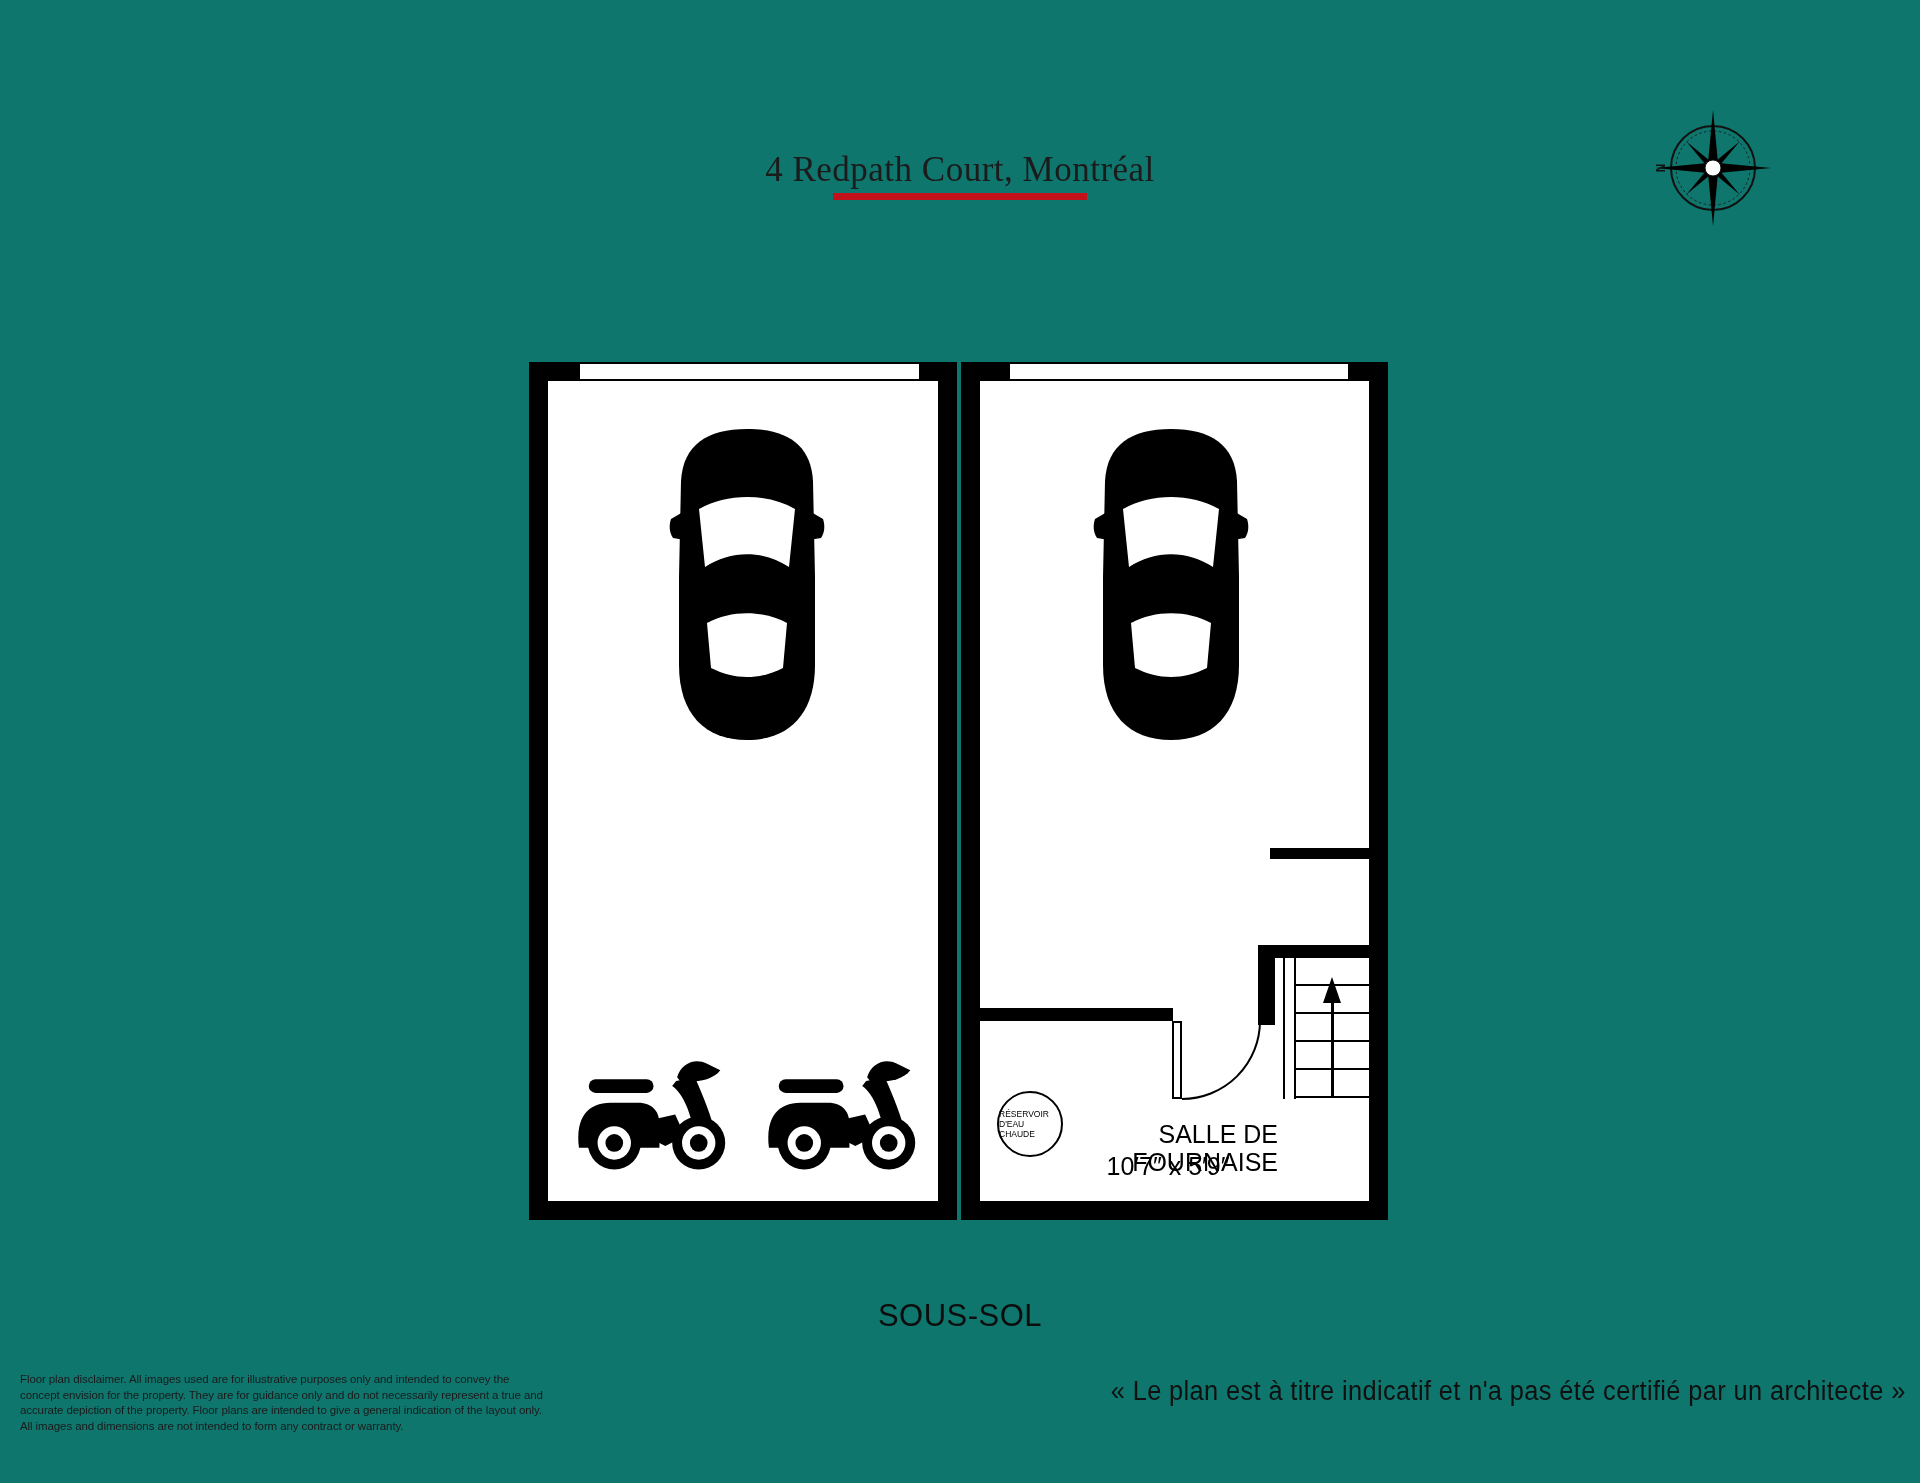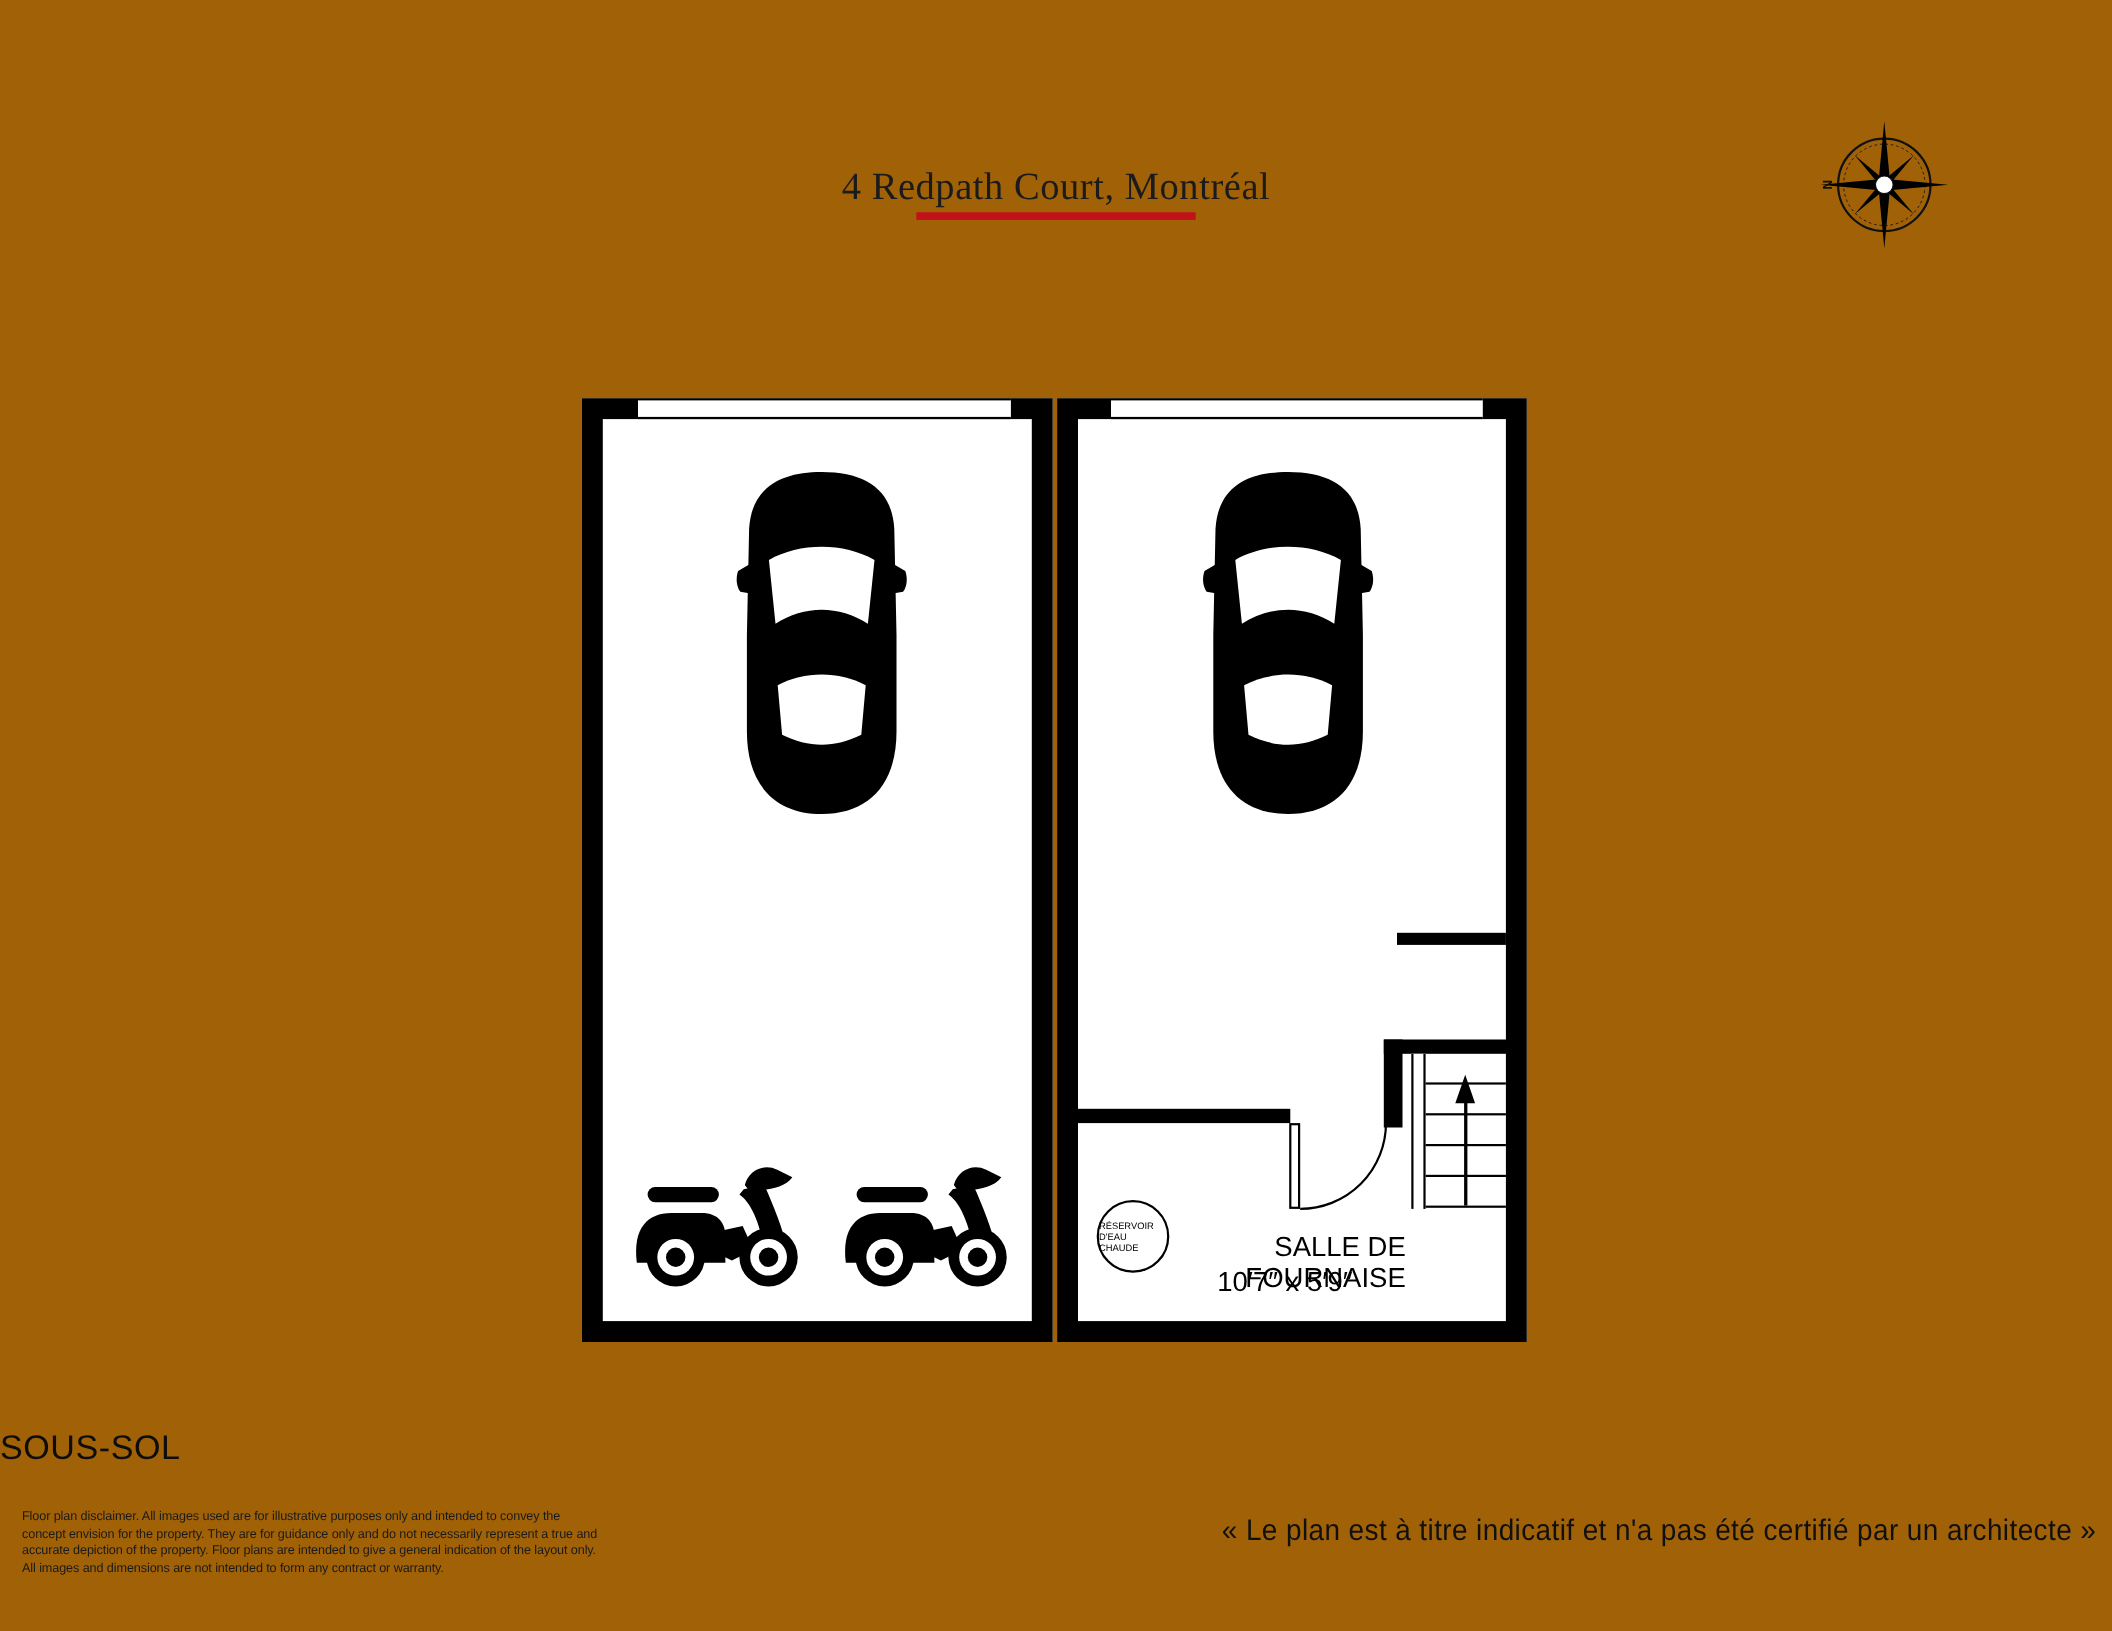--- a/index.html
+++ b/index.html
@@ -1,16 +1,16 @@
 <!DOCTYPE html>
 <html><head>
 <meta charset="utf-8">
 <style>
   html,body{margin:0;padding:0;background:#ffffff;}
-  .canvas{position:relative;width:1920px;height:1483px;background:#a16207;overflow:hidden;
+  .canvas{position:relative;width:1920px;height:1483px;background:#0f766e;overflow:hidden;
           font-family:"Liberation Sans", sans-serif;color:#111;}
   .abs{position:absolute;}
 
   
   .title{left:0;right:0;top:150px;text-align:center;
          font-family:"Liberation Serif", serif;font-size:35px;font-weight:500;
          color:#1b1b1b;letter-spacing:0.5px;}
   .title-underline{left:833px;top:193px;width:254px;height:7px;background:#c3111c;}
 
   
@@ -55,21 +55,21 @@
                border-radius:50%;box-sizing:border-box;background:#fff;
                display:flex;align-items:center;justify-content:center;text-align:left;}
   .tank-label{font-size:8.5px;line-height:10px;white-space:pre-line;color:#000;}
 
   .room-label{left:1058px;top:1120px;width:220px;text-align:right;
               font-size:25px;line-height:28px;white-space:pre-line;color:#000;}
   .room-dims{left:1058px;top:1152px;width:220px;text-align:center;
              font-size:25px;color:#000;}
 
   
-  .floor-label{left:0;right:0;top:1298px;text-align:left;font-size:31px;
+  .floor-label{left:0;right:0;top:1298px;text-align:center;font-size:31px;
                letter-spacing:0.5px;color:#0d0d0d;}
   .disclaimer{left:20px;top:1372px;font-size:11.5px;line-height:15.7px;
               letter-spacing:-0.1px;color:#1a1a1a;white-space:pre-line;}
   .cert-note{right:14px;top:1376px;font-size:27px;font-weight:300;color:#101010;
              white-space:nowrap;letter-spacing:0.4px;
              transform:scaleX(0.94);transform-origin:right center;}
 
   svg .ink{fill:#000;}
 </style>
 </head>

